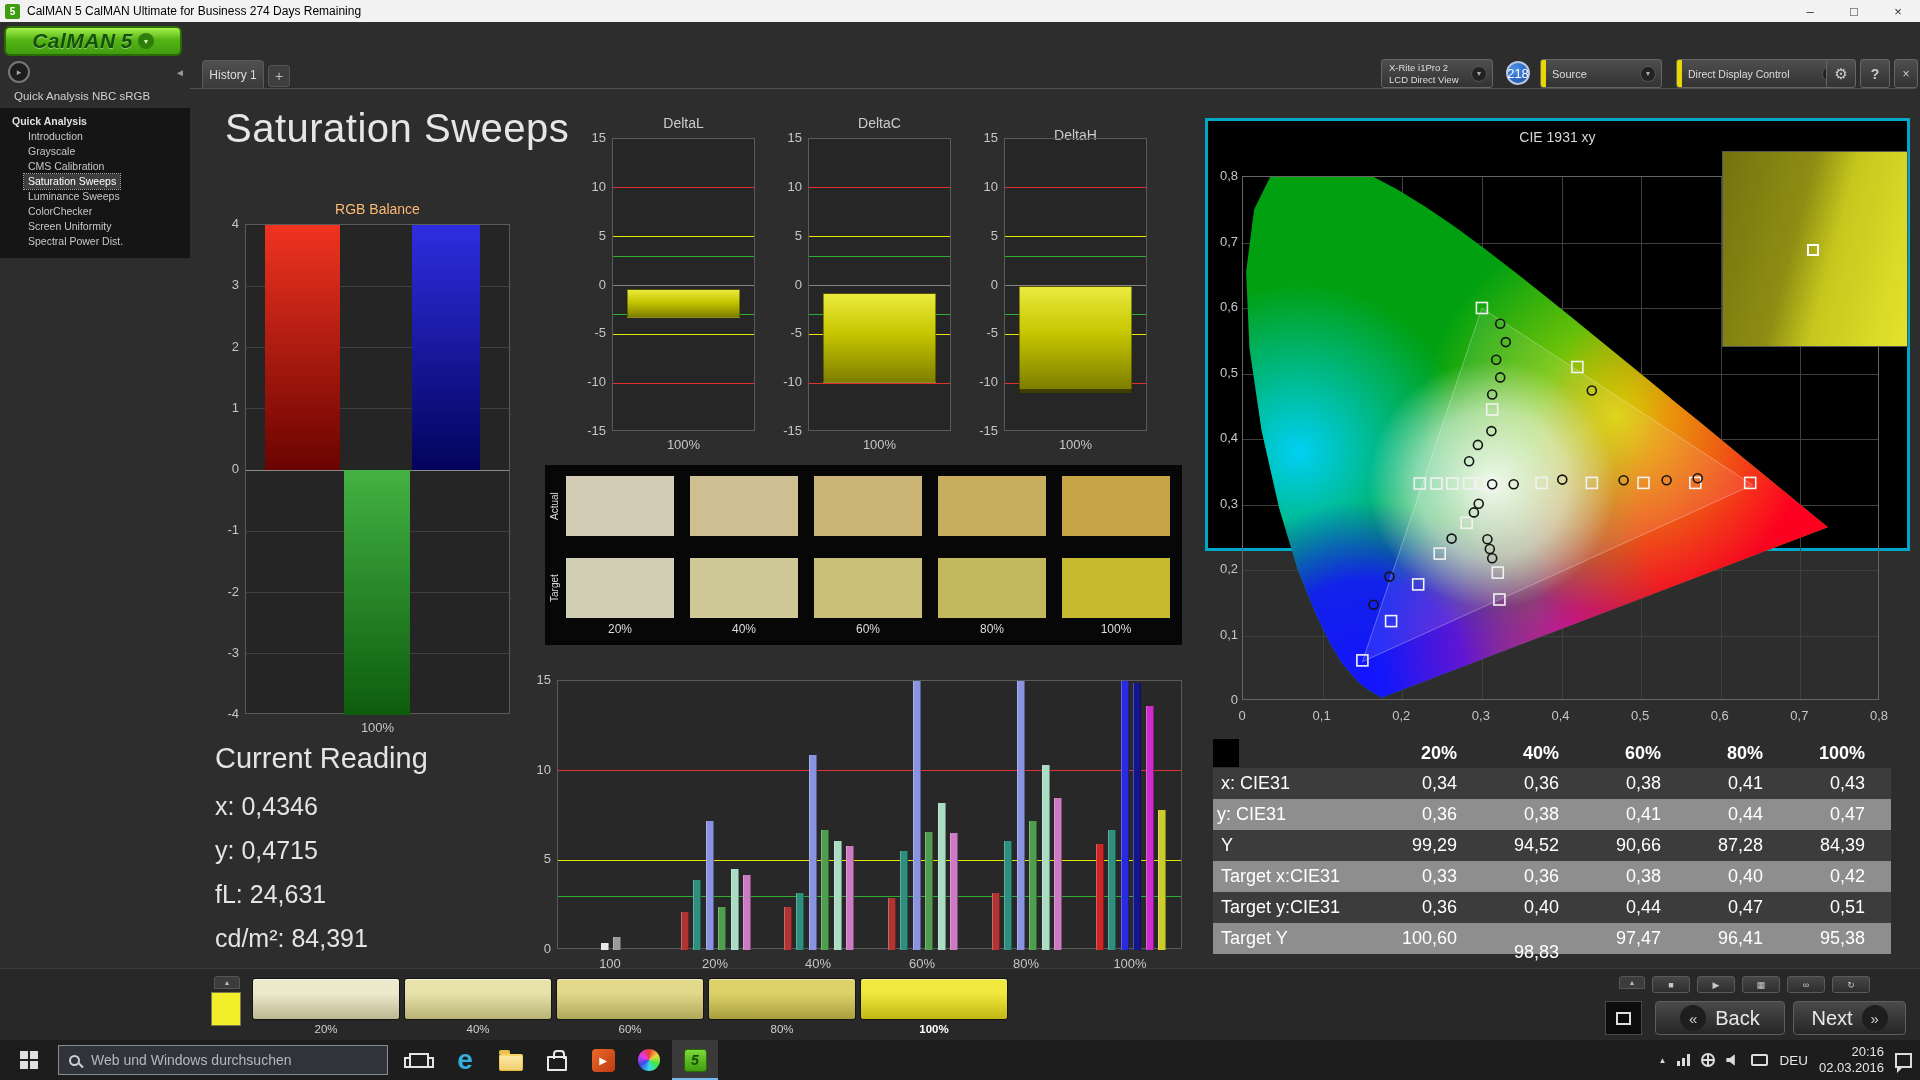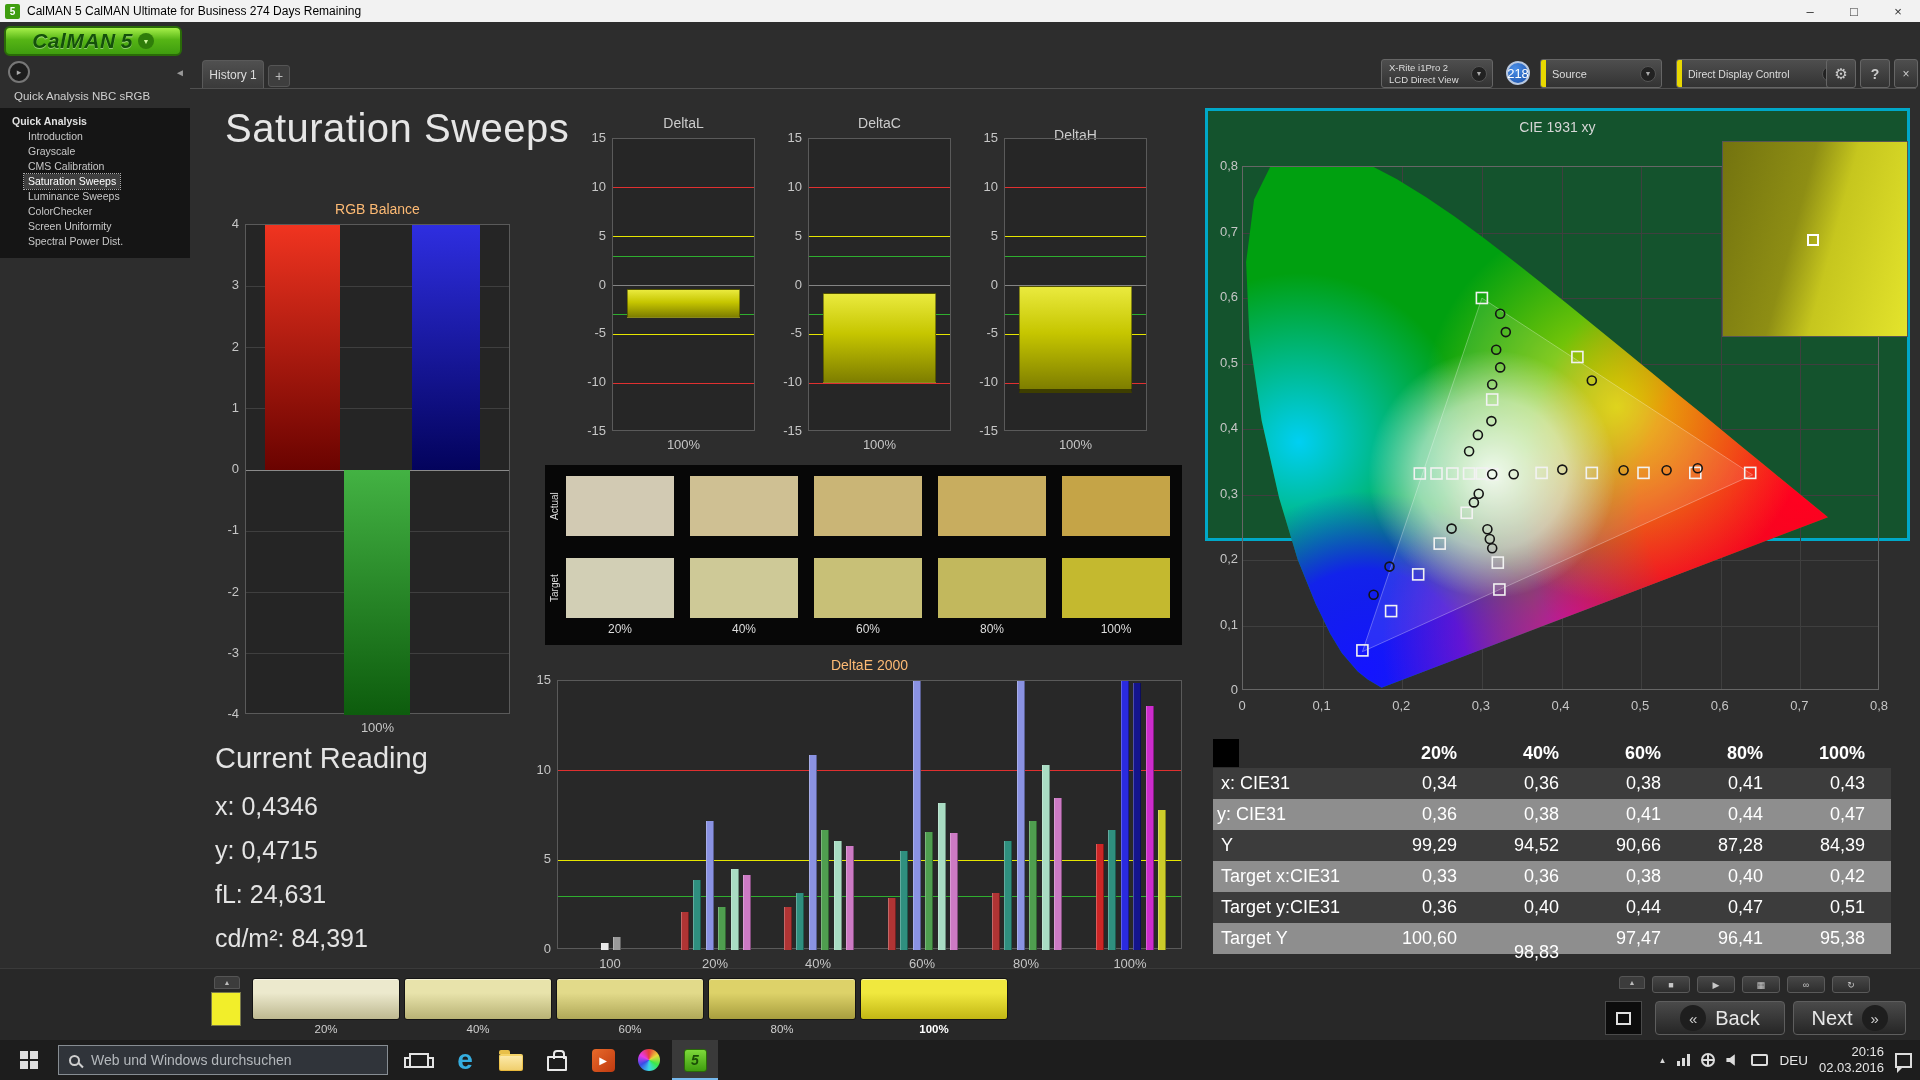--- a/index.html
+++ b/index.html
@@ -39,21 +39,21 @@
 .tree-item.lvl0{margin-left:8px;font-weight:bold;color:#e0e0e0}
 .tree-item.lvl1{margin-left:24px}
 .tree-item.selected{background:#3e3e3e;outline:1px dotted #aaa;color:#fff}
 
 #page-title{position:absolute;left:225px;top:106px;font-size:40px;color:#e6e6e6;letter-spacing:.5px}
 .ctitle{position:absolute;font-size:14px;color:#fdba74;text-align:center}
 #rgb-title{left:245px;top:201px;width:265px}
 #rgb-plot{position:absolute;left:245px;top:224px;width:265px;height:490px;border:1px solid #5a5a5a;background:rgba(0,0,0,.16)}
 #de-title{left:557px;top:657px;width:625px}
 #de-plot{position:absolute;left:557px;top:680px;width:625px;height:269px;border:1px solid #5a5a5a;background:rgba(0,0,0,.10)}
-#cie-panel{position:absolute;left:1205px;top:108px;width:705px;height:433px;border:3px solid #00a8c8;background:#14532d}
+#cie-panel{position:absolute;left:1205px;top:118px;width:705px;height:433px;border:3px solid #00a8c8;background:#000000}
 #cie-title{position:absolute;left:0;top:8px;width:100%;text-align:center;font-size:14px;color:#d6d6d6}
 #cie-plot{position:absolute;left:34px;top:55px;width:637px;height:524px;border:1px solid #666}
 #cie-inset{position:absolute;left:514px;top:30px;width:186px;height:196px;background:linear-gradient(105deg,#73730f 0%,#8e8e14 40%,#c6c61e 58%,#e4e42c 100%);border:1px solid #555}
 #cie-inset-marker{position:absolute;left:84px;top:92px;width:12px;height:12px;border:2px solid #fff}
 #data-table{position:absolute;left:1213px;top:738px;width:678px;font-size:18px;color:#fff}
 #cr-title{position:absolute;left:215px;top:742px;font-size:29px;color:#e4e4e4}
 
 #bottom-band{position:absolute;left:0;top:968px;width:1920px;height:72px;background:#282828;border-top:1px solid #3a3a3a}
 .minibtn{position:absolute;width:26px;height:13px;background:#3c3c3c;border:1px solid #555;border-radius:3px 3px 0 0;color:#bbb;font-size:7px;display:flex;align-items:center;justify-content:center}
 #swatch-chevron{left:214px;top:976px}
@@ -176,21 +176,20 @@
       <div style="position: absolute; left: 0px; width: 100%; top: 183.25px; height: 1px; background: rgb(63, 63, 63);"></div>
       <div style="position: absolute; left: 0px; width: 100%; top: 244.5px; height: 1px; background: rgb(138, 138, 138);"></div>
       <div style="position: absolute; left: 0px; width: 100%; top: 305.75px; height: 1px; background: rgb(63, 63, 63);"></div>
       <div style="position: absolute; left: 0px; width: 100%; top: 367px; height: 1px; background: rgb(63, 63, 63);"></div>
       <div style="position: absolute; left: 0px; width: 100%; top: 428.25px; height: 1px; background: rgb(63, 63, 63);"></div>
       <div style="position: absolute; left: 19px; width: 75px; background: linear-gradient(rgb(240, 52, 32), rgb(106, 3, 0)); top: 0px; height: 245px;"></div>
       <div style="position: absolute; left: 98px; width: 66px; background: linear-gradient(rgb(67, 178, 67), rgb(13, 92, 13)); top: 245px; height: 245px;"></div>
       <div style="position: absolute; left: 166px; width: 68px; background: linear-gradient(rgb(46, 46, 224), rgb(3, 3, 92)); top: 0px; height: 245px;"></div>
     </div>
 
-  <div id="de-title" class="ctitle">DeltaE 2000</div>
   <div id="de-plot">
       <div style="position: absolute; left: 0px; width: 100%; top: 89.17px; height: 1px; background: rgb(224, 48, 48);"></div>
       <div style="position: absolute; left: 0px; width: 100%; top: 178.83px; height: 1px; background: rgb(230, 230, 0);"></div>
       <div style="position: absolute; left: 0px; width: 100%; top: 214.7px; height: 1px; background: rgb(47, 174, 47);"></div>
       <div style="position: absolute; left: 42.75px; top: 261.83px; width: 8px; height: 7.17px; background: rgb(232, 232, 232); box-shadow: rgba(0, 0, 0, 0.35) -1px 0px 0px inset, rgba(255, 255, 255, 0.25) 1px 0px 0px inset;"></div>
       <div style="position: absolute; left: 55.25px; top: 256.45px; width: 8px; height: 12.55px; background: rgb(154, 154, 154); box-shadow: rgba(0, 0, 0, 0.35) -1px 0px 0px inset, rgba(255, 255, 255, 0.25) 1px 0px 0px inset;"></div>
       <div style="position: absolute; left: 122.75px; top: 231.34px; width: 8px; height: 37.66px; background: rgb(176, 52, 52); box-shadow: rgba(0, 0, 0, 0.35) -1px 0px 0px inset, rgba(255, 255, 255, 0.25) 1px 0px 0px inset;"></div>
       <div style="position: absolute; left: 135.25px; top: 199.06px; width: 8px; height: 69.94px; background: rgb(47, 143, 127); box-shadow: rgba(0, 0, 0, 0.35) -1px 0px 0px inset, rgba(255, 255, 255, 0.25) 1px 0px 0px inset;"></div>
       <div style="position: absolute; left: 147.75px; top: 139.88px; width: 8px; height: 129.12px; background: rgb(138, 146, 226); box-shadow: rgba(0, 0, 0, 0.35) -1px 0px 0px inset, rgba(255, 255, 255, 0.25) 1px 0px 0px inset;"></div>
       <div style="position: absolute; left: 160.25px; top: 225.96px; width: 8px; height: 43.04px; background: rgb(79, 158, 79); box-shadow: rgba(0, 0, 0, 0.35) -1px 0px 0px inset, rgba(255, 255, 255, 0.25) 1px 0px 0px inset;"></div>

